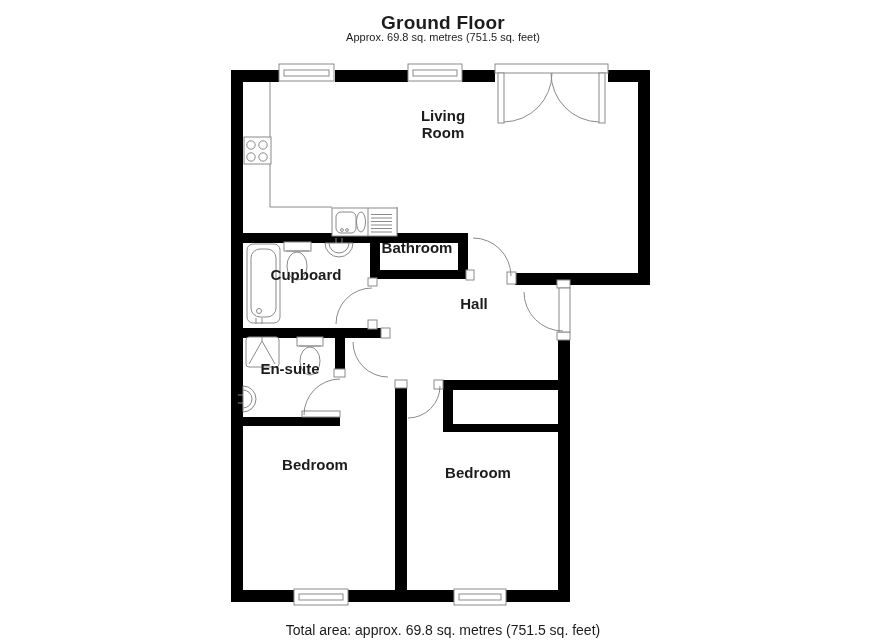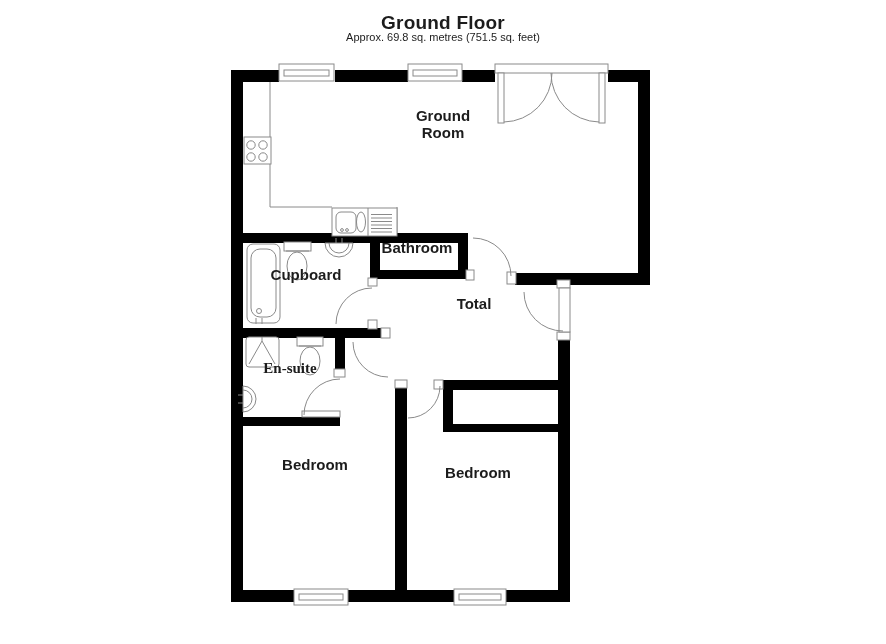--- a/index.html
+++ b/index.html
@@ -25,21 +25,21 @@
   }
   .plan-svg{position:absolute;left:0;top:0;}
   .room-label{
     position:absolute;width:100px;text-align:center;
     font-size:15px;font-weight:bold;line-height:17px;color:var(--text);
   }
   .lbl-living  {left:408px;top:107px;width:70px;}
   .lbl-cupboard{left:367px;top:239px;}
   .lbl-bathroom{left:256px;top:266px;}
   .lbl-hall    {left:424px;top:295px;}
-  .lbl-ensuite {left:240px;top:360px;font-family:Liberation Serif, serif;}
+  .lbl-ensuite {left:240px;top:360px;}
   .lbl-bed-l   {left:265px;top:456px;}
   .lbl-bed-r   {left:428px;top:464px;}
 
   .wall{fill:var(--wall);stroke:none;}
   .opening{fill:var(--bg);stroke:none;}
   .frame{fill:var(--bg);stroke:var(--line);stroke-width:1;}
   .ln{fill:none;stroke:var(--line);stroke-width:1;}
 </style>
 </head>
 <body>
@@ -199,21 +199,22 @@
         <ellipse class="frame" cx="310" cy="361" rx="10" ry="14"></ellipse>
       </g>
       <g>
         <path class="frame" d="M243,386 A13,13 0 0 1 243,412 Z"></path>
         <path class="ln" d="M243,390 A9,9 0 0 1 243,408"></path>
         <path class="ln" d="M238,395 H243 M238,403 H243"></path>
       </g>
     </g>
   </svg>
 
-  <div class="room-label lbl-living">Ground Room</div>
+  <div class="room-label lbl-living">Living Room</div>
   <div class="room-label lbl-cupboard">Bathroom</div>
   <div class="room-label lbl-bathroom">Cupboard</div>
-  <div class="room-label lbl-hall">Total</div>
+  <div class="room-label lbl-hall">Hall</div>
   <div class="room-label lbl-ensuite">En-suite</div>
   <div class="room-label lbl-bed-l">Bedroom</div>
   <div class="room-label lbl-bed-r">Bedroom</div>
 
+  <div class="footer-text">Total area: approx. 69.8 sq. metres (751.5 sq. feet)</div>
 </div>
 
 </body></html>

